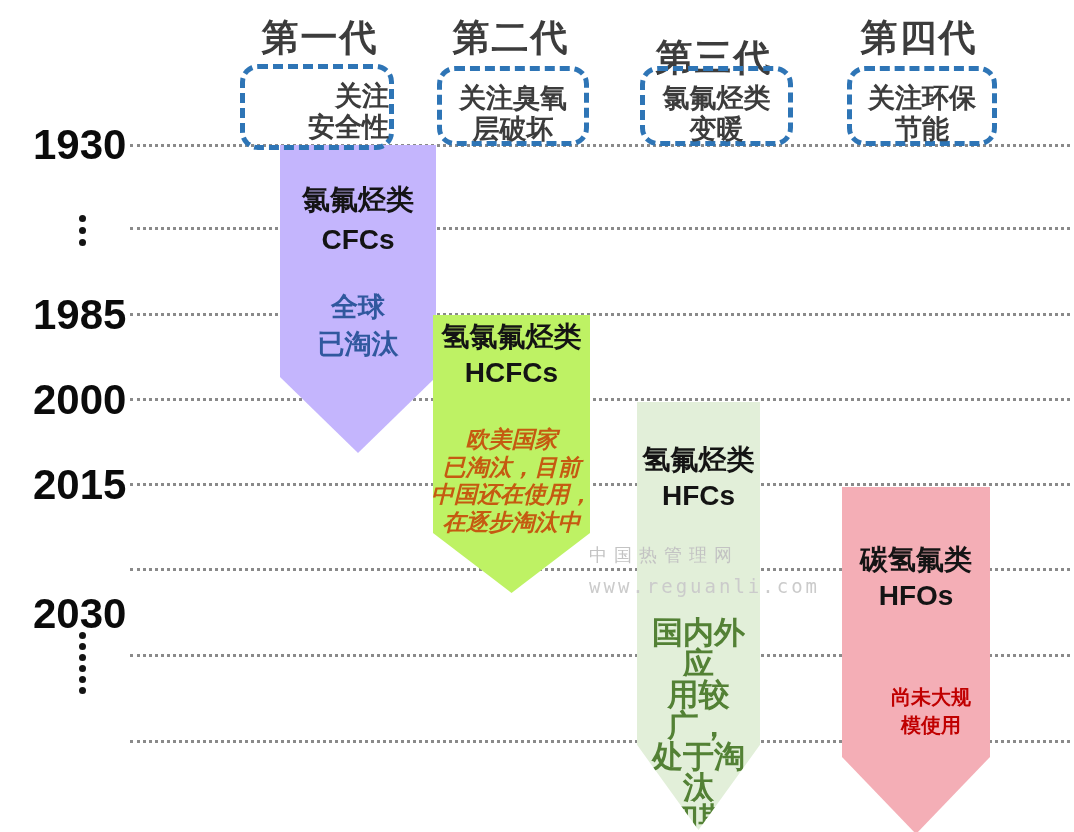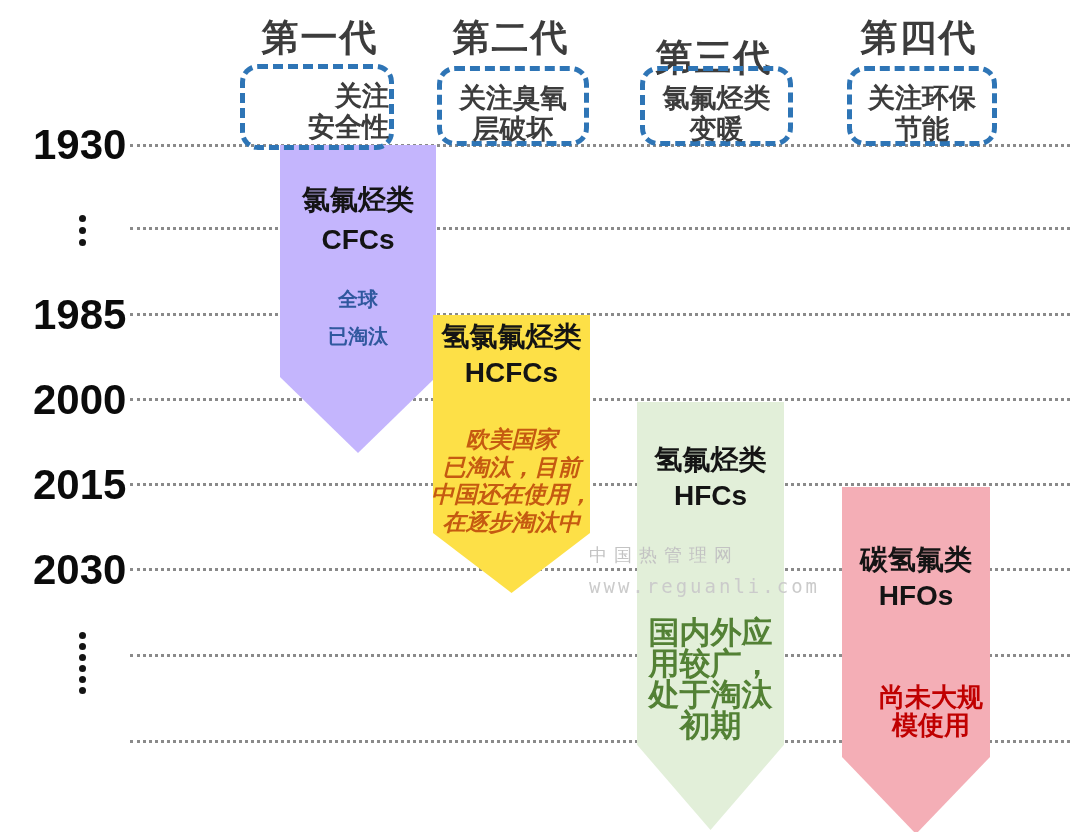--- a/index.html
+++ b/index.html
@@ -37,33 +37,33 @@
   .fb-3{left:847px;top:66px;width:150px;height:80px;}
   
   .arrow{position:absolute;z-index:2;}
   .arrow .substance{position:absolute;left:0;right:0;text-align:center;
     font-weight:700;color:#141414;font-size:28px;line-height:40px;white-space:pre-line;}
   .arrow .status{position:absolute;left:0;right:0;text-align:center;
     font-weight:700;white-space:pre-line;}
   .arrow-0{left:243px;top:145px;width:156px;height:308px;
     clip-path:polygon(0 0,100% 0,100% 75.3%,50% 100%,0 75.3%);}
   .arrow-0 .substance{top:35px;}
-  .arrow-0 .status{top:136px;font-size:20px;line-height:37px;}
+  .arrow-0 .status{top:144px;font-size:27px;line-height:37px;}
   .arrow-1{left:433px;top:315px;width:157px;height:278px;
     clip-path:polygon(0 0,100% 0,100% 78.4%,50% 100%,0 78.4%);}
   .arrow-1 .substance{top:4px;line-height:36px;}
   .arrow-1 .status{top:111px;font-size:23px;line-height:27.5px;left:-12px;right:-12px;font-style:italic;}
-  .arrow-2{left:637px;top:402px;width:147px;height:428px;
+  .arrow-2{left:637px;top:402px;width:123px;height:428px;
     clip-path:polygon(0 0,100% 0,100% 80.1%,50% 100%,0 80.1%);}
   .arrow-2 .substance{top:40px;line-height:36px;}
   .arrow-2 .status{top:215px;font-size:31px;line-height:31px;}
   .arrow-3{left:842px;top:487px;width:148px;height:347px;
     clip-path:polygon(0 0,100% 0,100% 77.8%,50% 100%,0 77.8%);}
   .arrow-3 .substance{top:55px;line-height:36px;}
-  .arrow-3 .status{top:196px;font-size:26px;line-height:28px;margin-left:30px;}
+  .arrow-3 .status{top:196px;font-size:20px;line-height:28px;margin-left:30px;}
   
   .watermark-name{position:absolute;left:589px;top:543px;font-size:18px;
     color:#c3c3c3;letter-spacing:7px;z-index:6;
     font-family:"DejaVu Serif","Liberation Serif",serif;}
   .watermark-url{position:absolute;left:589px;top:575px;font-size:19px;
     color:#cbcbcb;letter-spacing:3px;z-index:6;
     font-family:"DejaVu Sans Mono","Liberation Mono",monospace;}
 </style>
 </head>
 <body>
@@ -76,21 +76,21 @@
   <div class="gridline gl-3" style="border-top-color: rgb(138, 138, 138);"></div>
   <div class="gridline gl-4" style="border-top-color: rgb(138, 138, 138);"></div>
   <div class="gridline gl-5" style="border-top-color: rgb(138, 138, 138);"></div>
   <div class="gridline gl-6" style="border-top-color: rgb(138, 138, 138);"></div>
   <div class="gridline gl-7" style="border-top-color: rgb(138, 138, 138);"></div>
 
   <div class="year yr-0" style="color: rgb(11, 11, 11);">1930</div>
   <div class="year yr-1" style="color: rgb(11, 11, 11);">1985</div>
   <div class="year yr-2" style="color: rgb(11, 11, 11);">2000</div>
   <div class="year yr-3" style="color: rgb(11, 11, 11);">2015</div>
-  <div class="year yr-4" style="color: rgb(11, 11, 11);">2030</div>
+  <div class="year yr-4" style="color: rgb(11, 11, 11); margin-top: 44px;">2030</div>
 
   <div class="vdots vdots-1">
     <span></span>
       <span></span>
       <span></span>
   </div>
   <div class="vdots vdots-2">
     <span></span>
       <span></span>
       <span></span>
@@ -112,21 +112,21 @@
 变暖</div>
   <div class="focus-box fb-3" style="border-color: rgb(46, 117, 182);">关注环保
 节能</div>
 
   <div class="arrow arrow-0" style="background: #c4b5fd; margin-left: 37px;">
     <div class="substance">氯氟烃类
 CFCs</div>
     <div class="status" style="color: rgb(48, 88, 158);">全球
 已淘汰</div>
   </div>
-  <div class="arrow arrow-1" style="background: #fde047;">
+  <div class="arrow arrow-1" style="background: #bef264;">
     <div class="substance">氢氯氟烃类
 HCFCs</div>
     <div class="status" style="color: rgb(197, 90, 17);">欧美国家
 已淘汰，目前
 中国还在使用，
 在逐步淘汰中</div>
   </div>
   <div class="arrow arrow-2" style="background: rgb(226, 239, 217);">
     <div class="substance">氢氟烃类
 HFCs</div>

